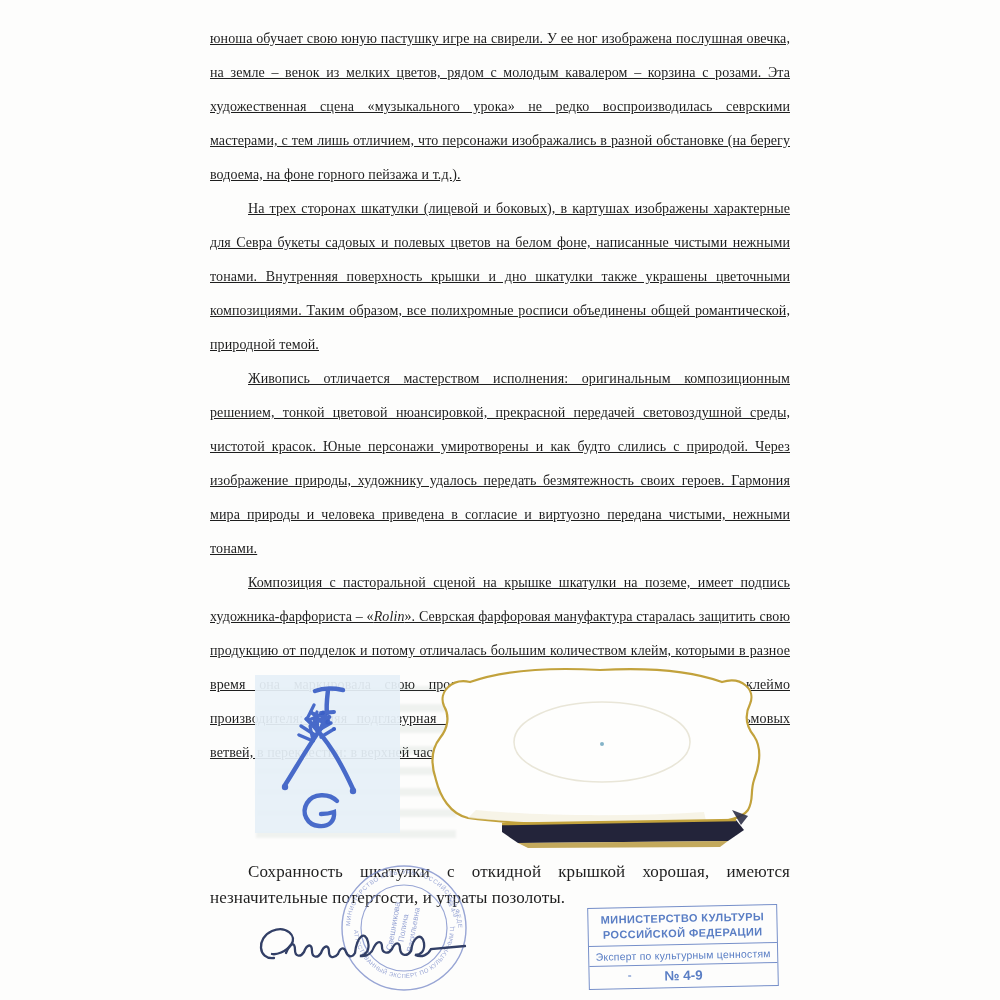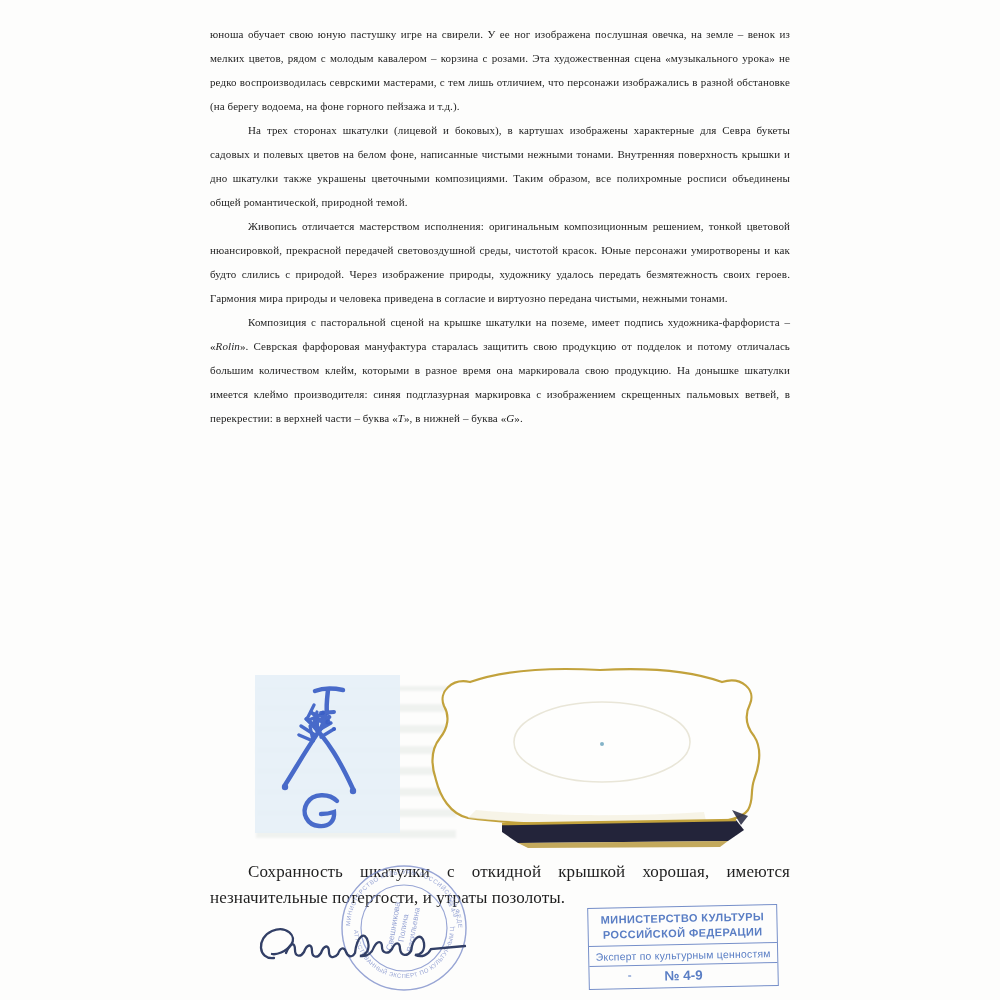--- a/index.html
+++ b/index.html
@@ -2,21 +2,21 @@
 <html><head>
 <meta charset="utf-8">
 <style>
   html,body{margin:0;padding:0;background:#ffffff;}
   .page{
     position:relative;width:1000px;height:1000px;background:#fdfdfc;overflow:hidden;
     font-family:"Liberation Serif", serif;color:#1e1e1e;
   }
   .textblock{
     position:absolute;left:210px;top:22px;width:580px;
-    font-size:11px;line-height:24px;text-align:justify;letter-spacing:.1px;
+    font-size:14px;line-height:34px;text-align:justify;letter-spacing:.1px;text-decoration:underline;
   }
   .textblock p{margin:0;text-indent:38px;}
   .textblock p.no-indent{text-indent:0;}
   .it{font-style:italic;}
   .closing{
     position:absolute;left:210px;top:859px;width:580px;
     font-size:17px;line-height:26px;text-align:justify;letter-spacing:.1px;
   }
   .closing p{margin:0;text-indent:38px;}
 

